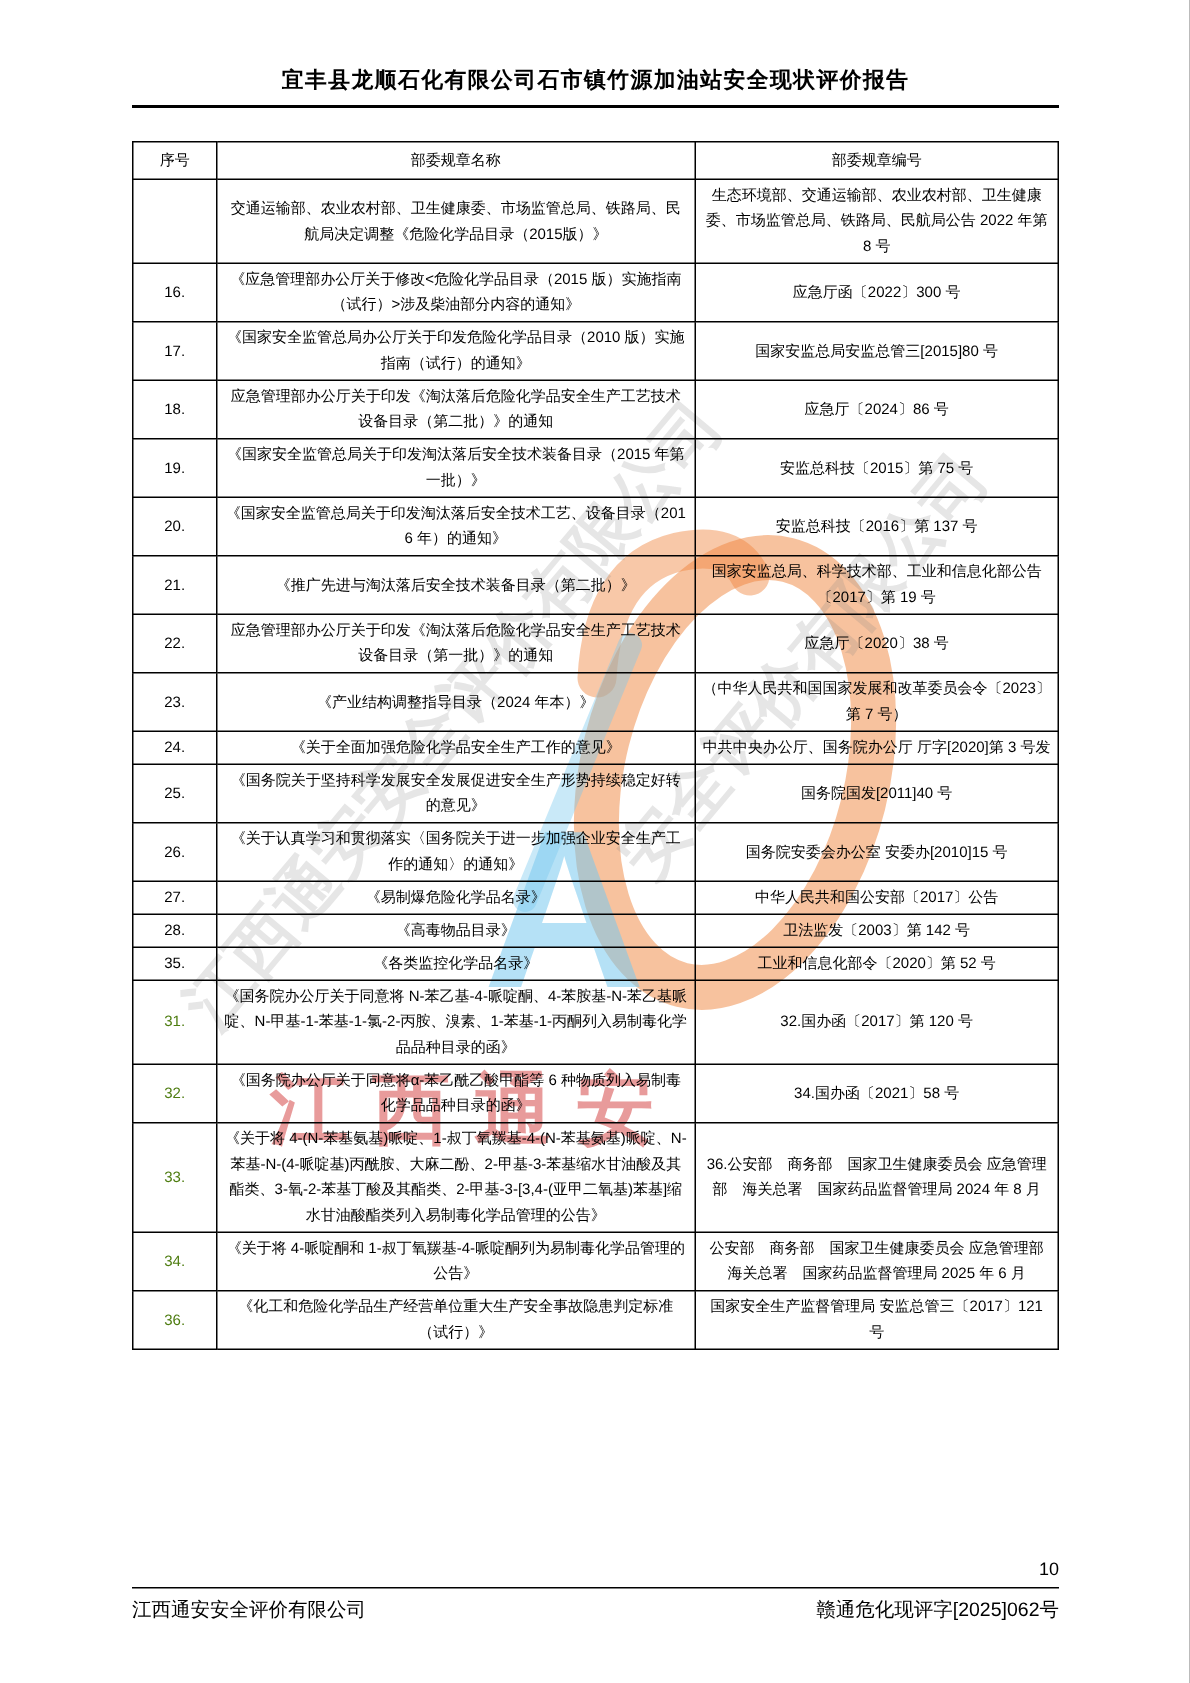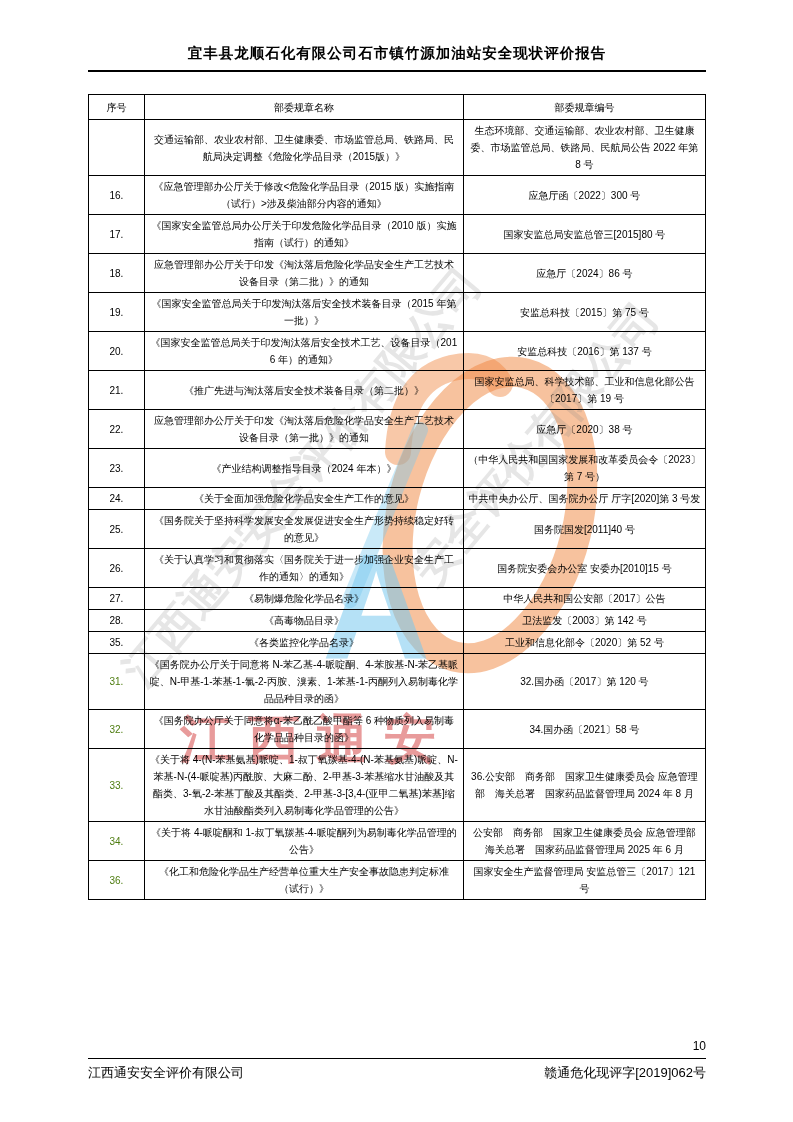--- a/index.html
+++ b/index.html
@@ -211,17 +211,17 @@
           </tr>
         </tbody>
     </table>
   </div>
 
   <div class="footer">
     <div class="page-num">10</div>
     <div class="footer-line"></div>
     <div class="footer-row">
       <span>江西通安安全评价有限公司</span>
-      <span>赣通危化现评字[2019]062号</span>
+      <span>赣通危化现评字[2025]062号</span>
     </div>
   </div>
 
 </div>
 
 </body></html>

